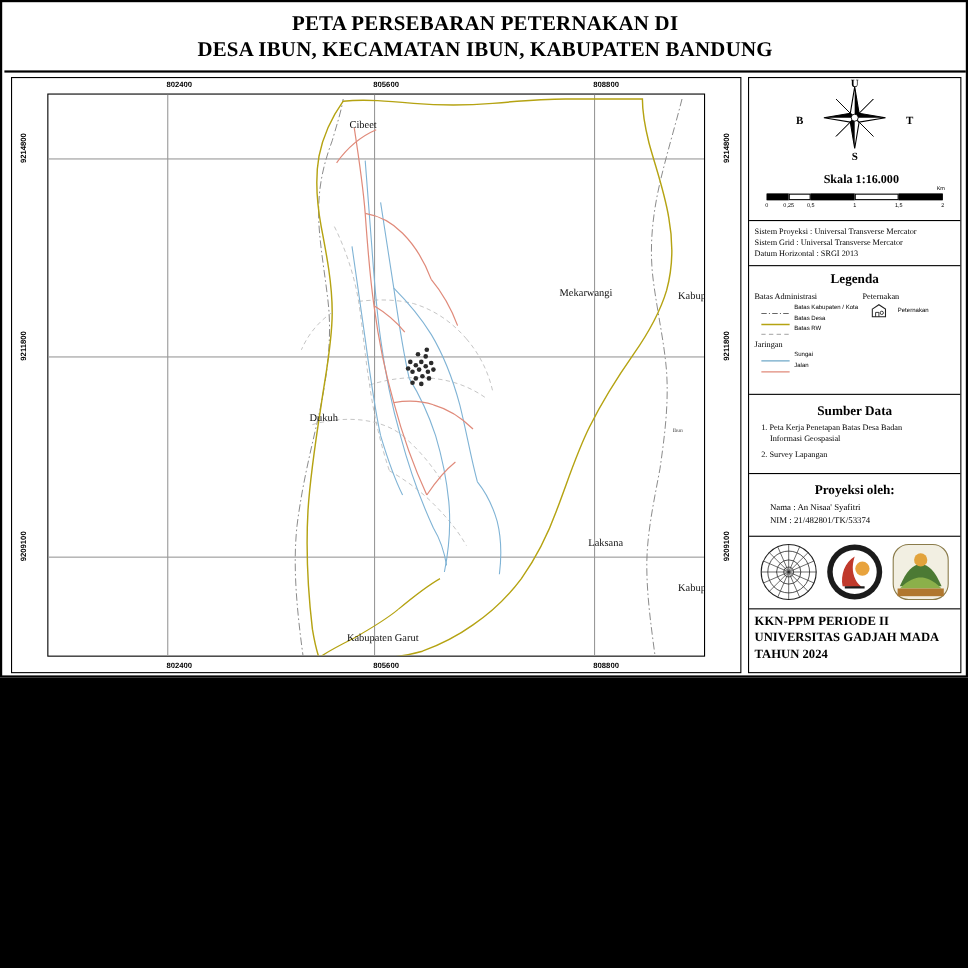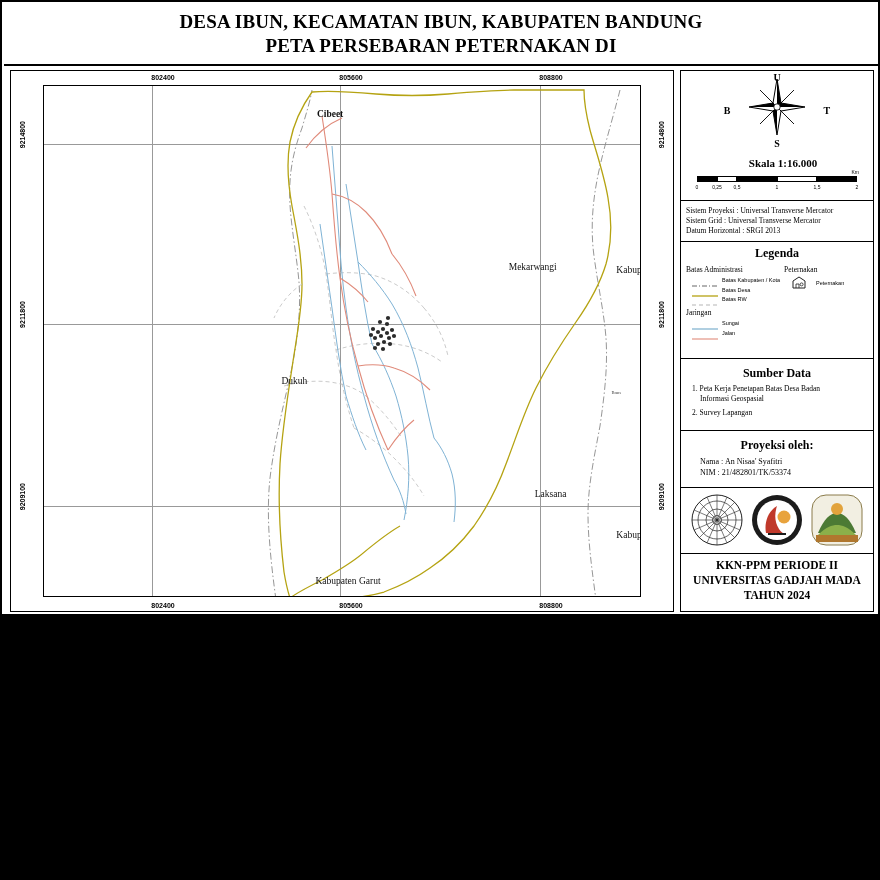--- a/index.html
+++ b/index.html
@@ -221,38 +221,37 @@
   
   #logo-box {
     height: 66px;
     display: flex;
     align-items: center;
     justify-content: space-around;
     padding: 0 6px;
   }
   
   #footer-box {
-    text-align: center;
     padding-top: 4px;
   }
   .footer-line {
     font-size: 11.5px;
     font-weight: bold;
     line-height: 1.3;
     color: #000;
   }
 </style>
 </head>
 <body>
 
 <div id="map-sheet">
 
   <div id="title-block">
+    <div class="title-line">PETA PERSEBARAN PETERNAKAN DI</div>
     <div class="title-line">DESA IBUN, KECAMATAN IBUN, KABUPATEN BANDUNG</div>
-    <div class="title-line">PETA PERSEBARAN PETERNAKAN DI</div>
   </div>
 
   <div id="map-panel">
 
     <div class="coord-label coord-top" style="left:152px;top:3px;">802400</div>
     <div class="coord-label coord-top" style="left:340px;top:3px;">805600</div>
     <div class="coord-label coord-top" style="left:540px;top:3px;">808800</div>
 
     <div class="coord-label coord-bottom" style="left:152px;bottom:2px;">802400</div>
     <div class="coord-label coord-bottom" style="left:340px;bottom:2px;">805600</div>
@@ -337,21 +336,21 @@
             <circle cx="336" cy="236" r="2.1"></circle>
           <circle cx="350" cy="250" r="2.1"></circle>
             <circle cx="327" cy="249" r="2.1"></circle>
           <circle cx="346" cy="258" r="2.1"></circle>
             <circle cx="331" cy="262" r="2.1"></circle>
           <circle cx="339" cy="263" r="2.1"></circle>
             <circle cx="344" cy="232" r="2.1"></circle>
         </g>
       </svg>
 
-      <div class="place-label" style="left:48%;top:5.5%;font-weight:bold;">Cibeet</div>
+      <div class="place-label" style="left:48%;top:5.5%;">Cibeet</div>
       <div class="place-label" style="left:82%;top:35.5%;">Mekarwangi</div>
       <div class="place-label" style="left:101.5%;top:36%;">Kabupaten Garut</div>
       <div class="place-label" style="left:42%;top:57.8%;">Dukuh</div>
       <div class="place-label" style="left:85%;top:80%;">Laksana</div>
       <div class="place-label" style="left:101.5%;top:88%;">Kabupaten Garut</div>
       <div class="place-label" style="left:51%;top:97%;">Kabupaten Garut</div>
       <div class="place-label small" style="left:96%;top:60%;">Ibun</div>
     </div>
   </div>
 

